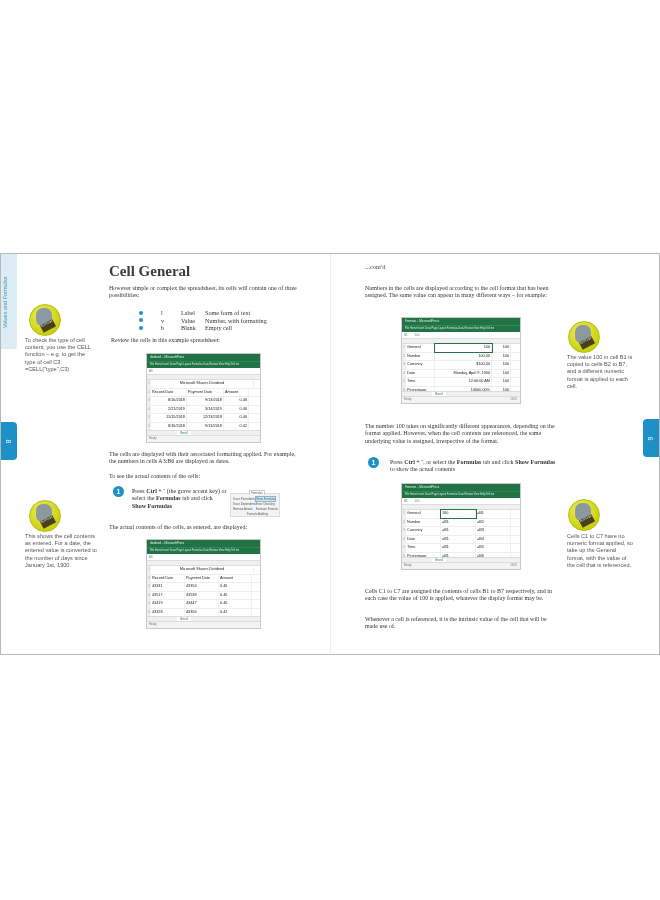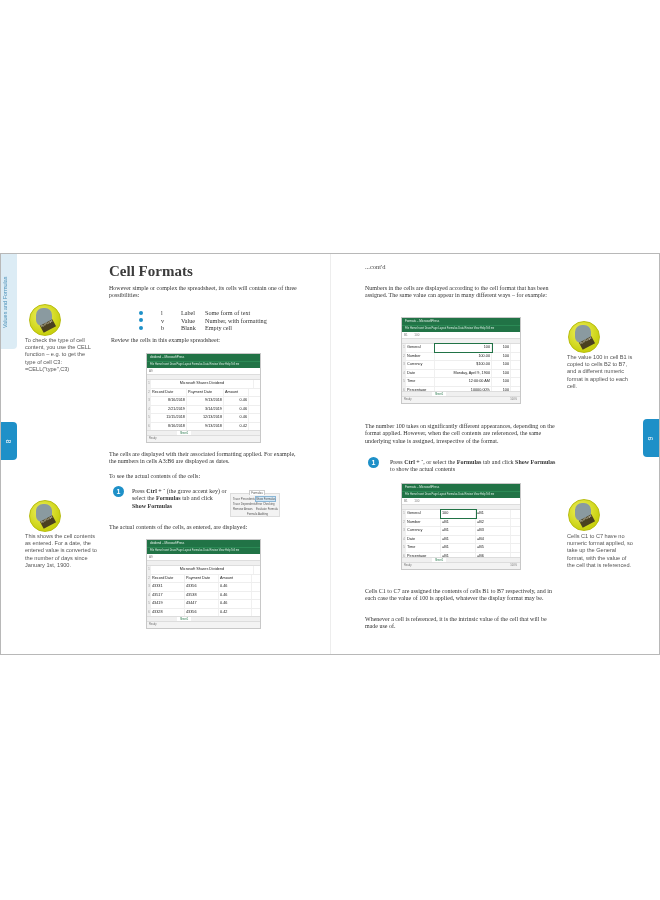--- a/index.html
+++ b/index.html
@@ -75,21 +75,21 @@
       <div class="tag">Don't forget</div>
     </div>
   <div class="sidenote" style="left:24px; top:83px; width:68px;">To check the type of cell content, you use the CELL function – e.g. to get the type of cell C3: =CELL("type",C3)</div>
 
   <div class="badge" style="left:28px; top:246px;">
       <div class="elephant"></div>
       <div class="tag">Don't forget</div>
     </div>
   <div class="sidenote" style="left:24px; top:279px; width:72px;">This shows the cell contents as entered. For a date, the entered value is converted to the number of days since January 1st, 1900.</div>
 
-  <div class="h1">Cell Formats</div>
+  <div class="h1">Cell General</div>
   <div class="para" style="left:108px; top:31px; width:190px;">However simple or complex the spreadsheet, its cells will contain one of three possibilities:</div>
 
   <div class="bullets">
     <div class="bullet-row">
         <span class="dot"></span>
         <span class="b-key">l</span>
         <span class="b-type">Label</span>
         <span>Some form of text</span>
       </div>
     <div class="bullet-row">

